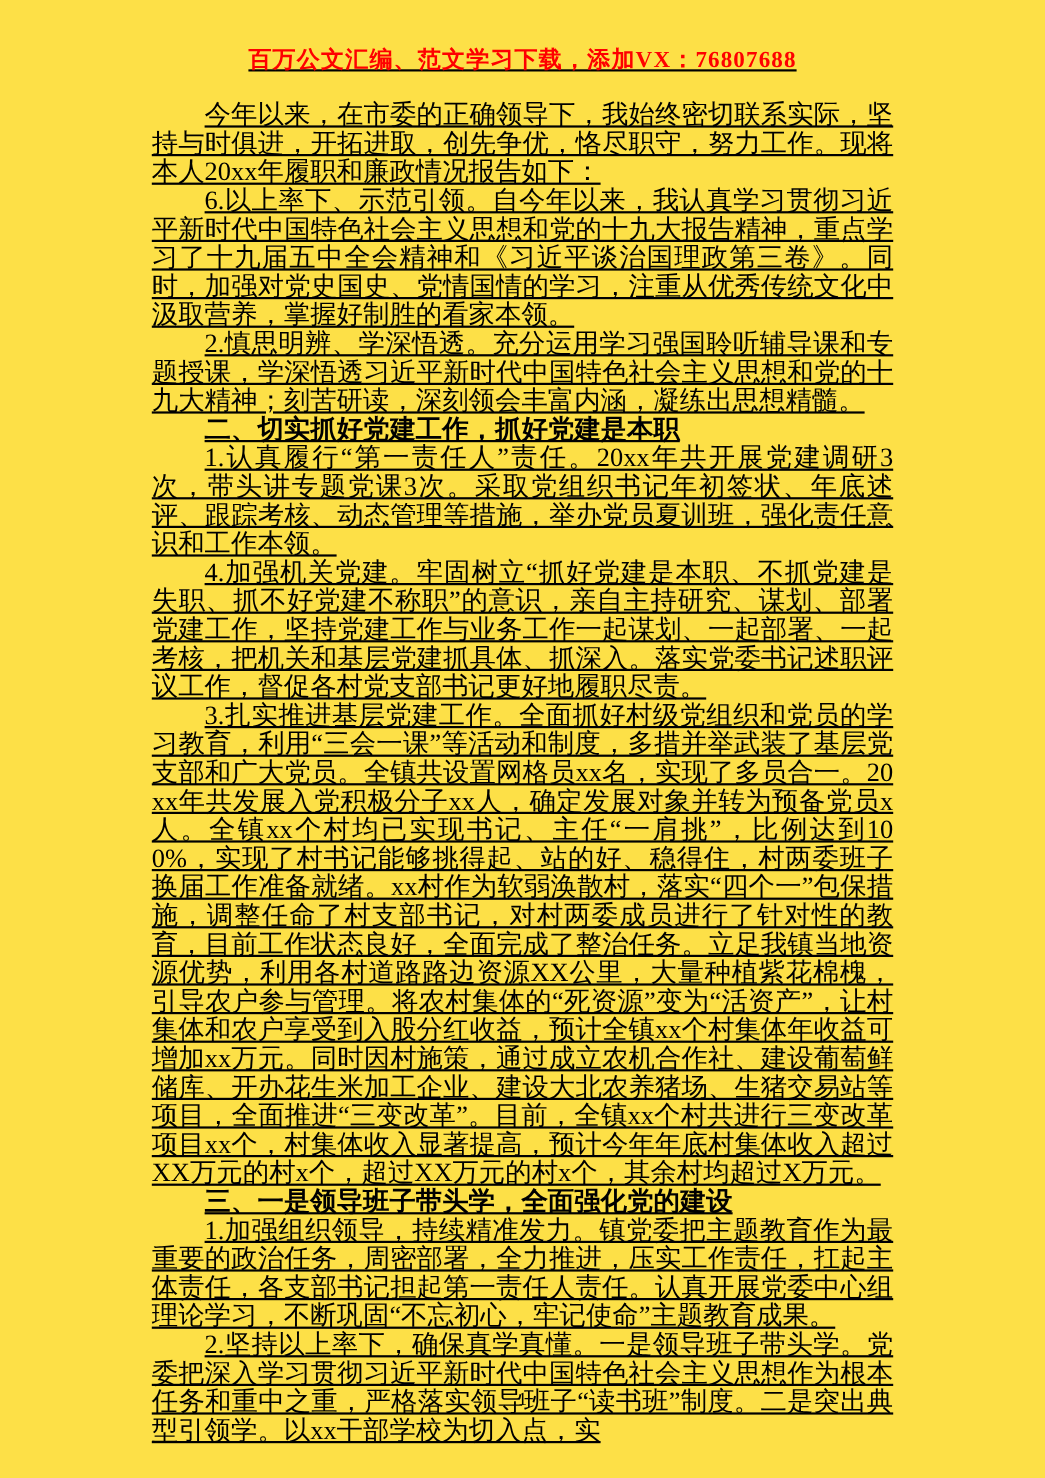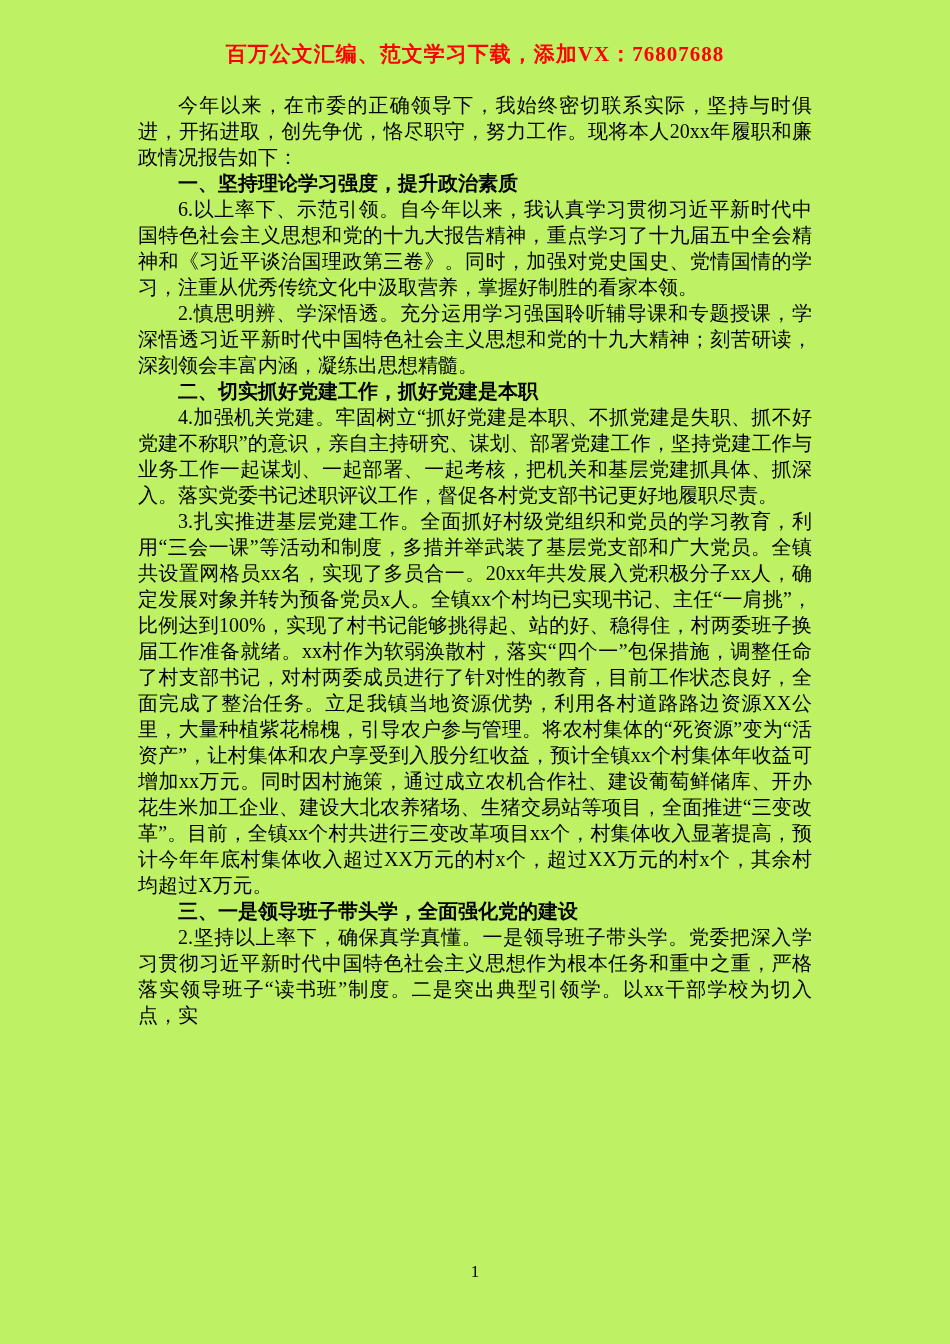--- a/index.html
+++ b/index.html
@@ -5,38 +5,39 @@
   html, body {
     margin: 0;
     padding: 0;
     background: #ffffff;
   }
   .page {
     position: relative;
     width: 950px;
     height: 1344px;
     margin: 0 auto;
-    background: #bef264;
+    background: #fde047;
     box-sizing: border-box;
     padding: 40px 138px 0 138px;
     font-family: "Liberation Serif", "DejaVu Serif", serif;
     color: #000000;
     overflow: hidden;
+    text-decoration: underline;
   }
   .promo-header {
     text-align: center;
     color: #fe0000;
     font-size: 21px;
     font-weight: bold;
     letter-spacing: 1px;
     margin-bottom: 24px;
     font-family: "Liberation Serif", "DejaVu Serif", serif;
   }
   .content {
-    font-size: 20px;
+    font-size: 24px;
     line-height: 26px;
     text-align: justify;
   }
   .content p {
     margin: 0;
     padding: 0;
     text-indent: 2em;
     word-break: break-all;
   }
   .content p.heading {
@@ -53,24 +54,25 @@
   }
 </style>
 </head>
 <body>
 
 <div class="page">
   <div class="promo-header">百万公文汇编、范文学习下载，添加VX：76807688</div>
 
   <div class="content">
       <p class="body">今年以来，在市委的正确领导下，我始终密切联系实际，坚持与时俱进，开拓进取，创先争优，恪尽职守，努力工作。现将本人20xx年履职和廉政情况报告如下：</p>
-      <p class="heading">一、坚持理论学习强度，提升政治素质</p>
       <p class="body">6.以上率下、示范引领。自今年以来，我认真学习贯彻习近平新时代中国特色社会主义思想和党的十九大报告精神，重点学习了十九届五中全会精神和《习近平谈治国理政第三卷》。同时，加强对党史国史、党情国情的学习，注重从优秀传统文化中汲取营养，掌握好制胜的看家本领。</p>
       <p class="body">2.慎思明辨、学深悟透。充分运用学习强国聆听辅导课和专题授课，学深悟透习近平新时代中国特色社会主义思想和党的十九大精神；刻苦研读，深刻领会丰富内涵，凝练出思想精髓。</p>
       <p class="heading">二、切实抓好党建工作，抓好党建是本职</p>
+      <p class="body">1.认真履行“第一责任人”责任。20xx年共开展党建调研3次，带头讲专题党课3次。采取党组织书记年初签状、年底述评、跟踪考核、动态管理等措施，举办党员夏训班，强化责任意识和工作本领。</p>
       <p class="body">4.加强机关党建。牢固树立“抓好党建是本职、不抓党建是失职、抓不好党建不称职”的意识，亲自主持研究、谋划、部署党建工作，坚持党建工作与业务工作一起谋划、一起部署、一起考核，把机关和基层党建抓具体、抓深入。落实党委书记述职评议工作，督促各村党支部书记更好地履职尽责。</p>
       <p class="body">3.扎实推进基层党建工作。全面抓好村级党组织和党员的学习教育，利用“三会一课”等活动和制度，多措并举武装了基层党支部和广大党员。全镇共设置网格员xx名，实现了多员合一。20xx年共发展入党积极分子xx人，确定发展对象并转为预备党员x人。全镇xx个村均已实现书记、主任“一肩挑”，比例达到100%，实现了村书记能够挑得起、站的好、稳得住，村两委班子换届工作准备就绪。xx村作为软弱涣散村，落实“四个一”包保措施，调整任命了村支部书记，对村两委成员进行了针对性的教育，目前工作状态良好，全面完成了整治任务。立足我镇当地资源优势，利用各村道路路边资源XX公里，大量种植紫花棉槐，引导农户参与管理。将农村集体的“死资源”变为“活资产”，让村集体和农户享受到入股分红收益，预计全镇xx个村集体年收益可增加xx万元。同时因村施策，通过成立农机合作社、建设葡萄鲜储库、开办花生米加工企业、建设大北农养猪场、生猪交易站等项目，全面推进“三变改革”。目前，全镇xx个村共进行三变改革项目xx个，村集体收入显著提高，预计今年年底村集体收入超过XX万元的村x个，超过XX万元的村x个，其余村均超过X万元。</p>
       <p class="heading">三、一是领导班子带头学，全面强化党的建设</p>
+      <p class="body">1.加强组织领导，持续精准发力。镇党委把主题教育作为最重要的政治任务，周密部署，全力推进，压实工作责任，扛起主体责任，各支部书记担起第一责任人责任。认真开展党委中心组理论学习，不断巩固“不忘初心，牢记使命”主题教育成果。</p>
       <p class="body">2.坚持以上率下，确保真学真懂。一是领导班子带头学。党委把深入学习贯彻习近平新时代中国特色社会主义思想作为根本任务和重中之重，严格落实领导班子“读书班”制度。二是突出典型引领学。以xx干部学校为切入点，实</p>
     </div>
 
   <div class="page-footer">1</div>
 </div>
 
 </body></html>

